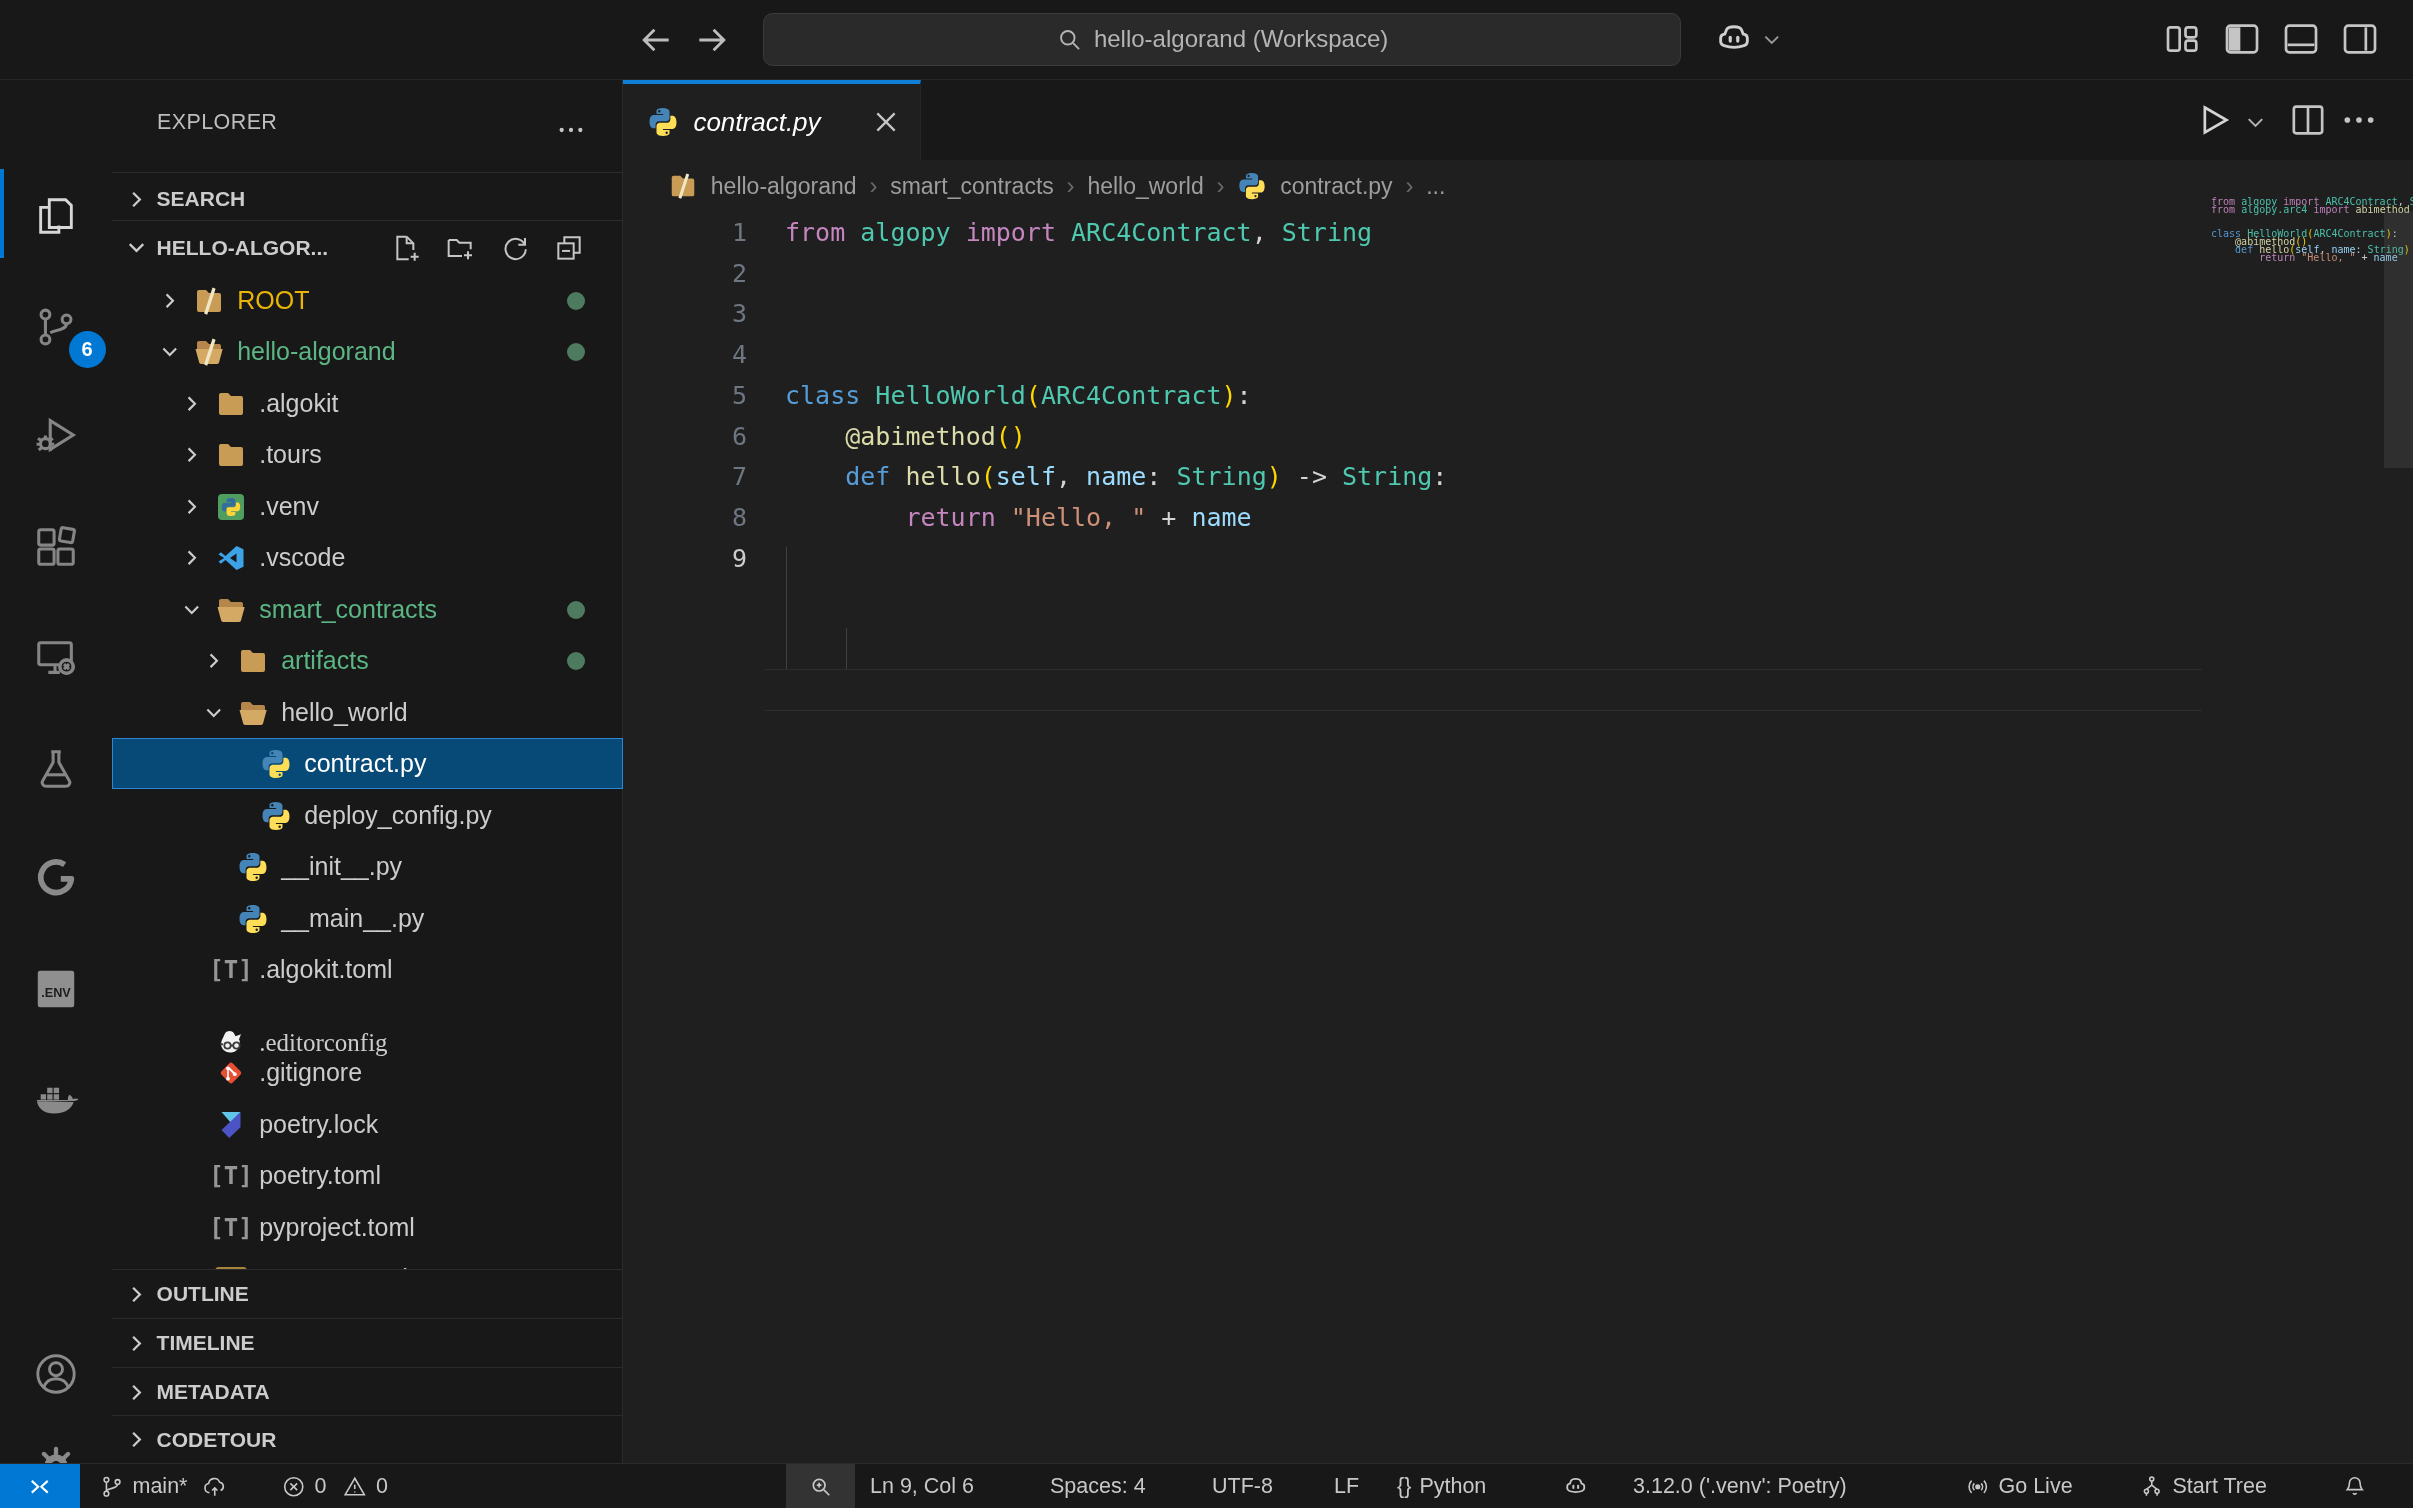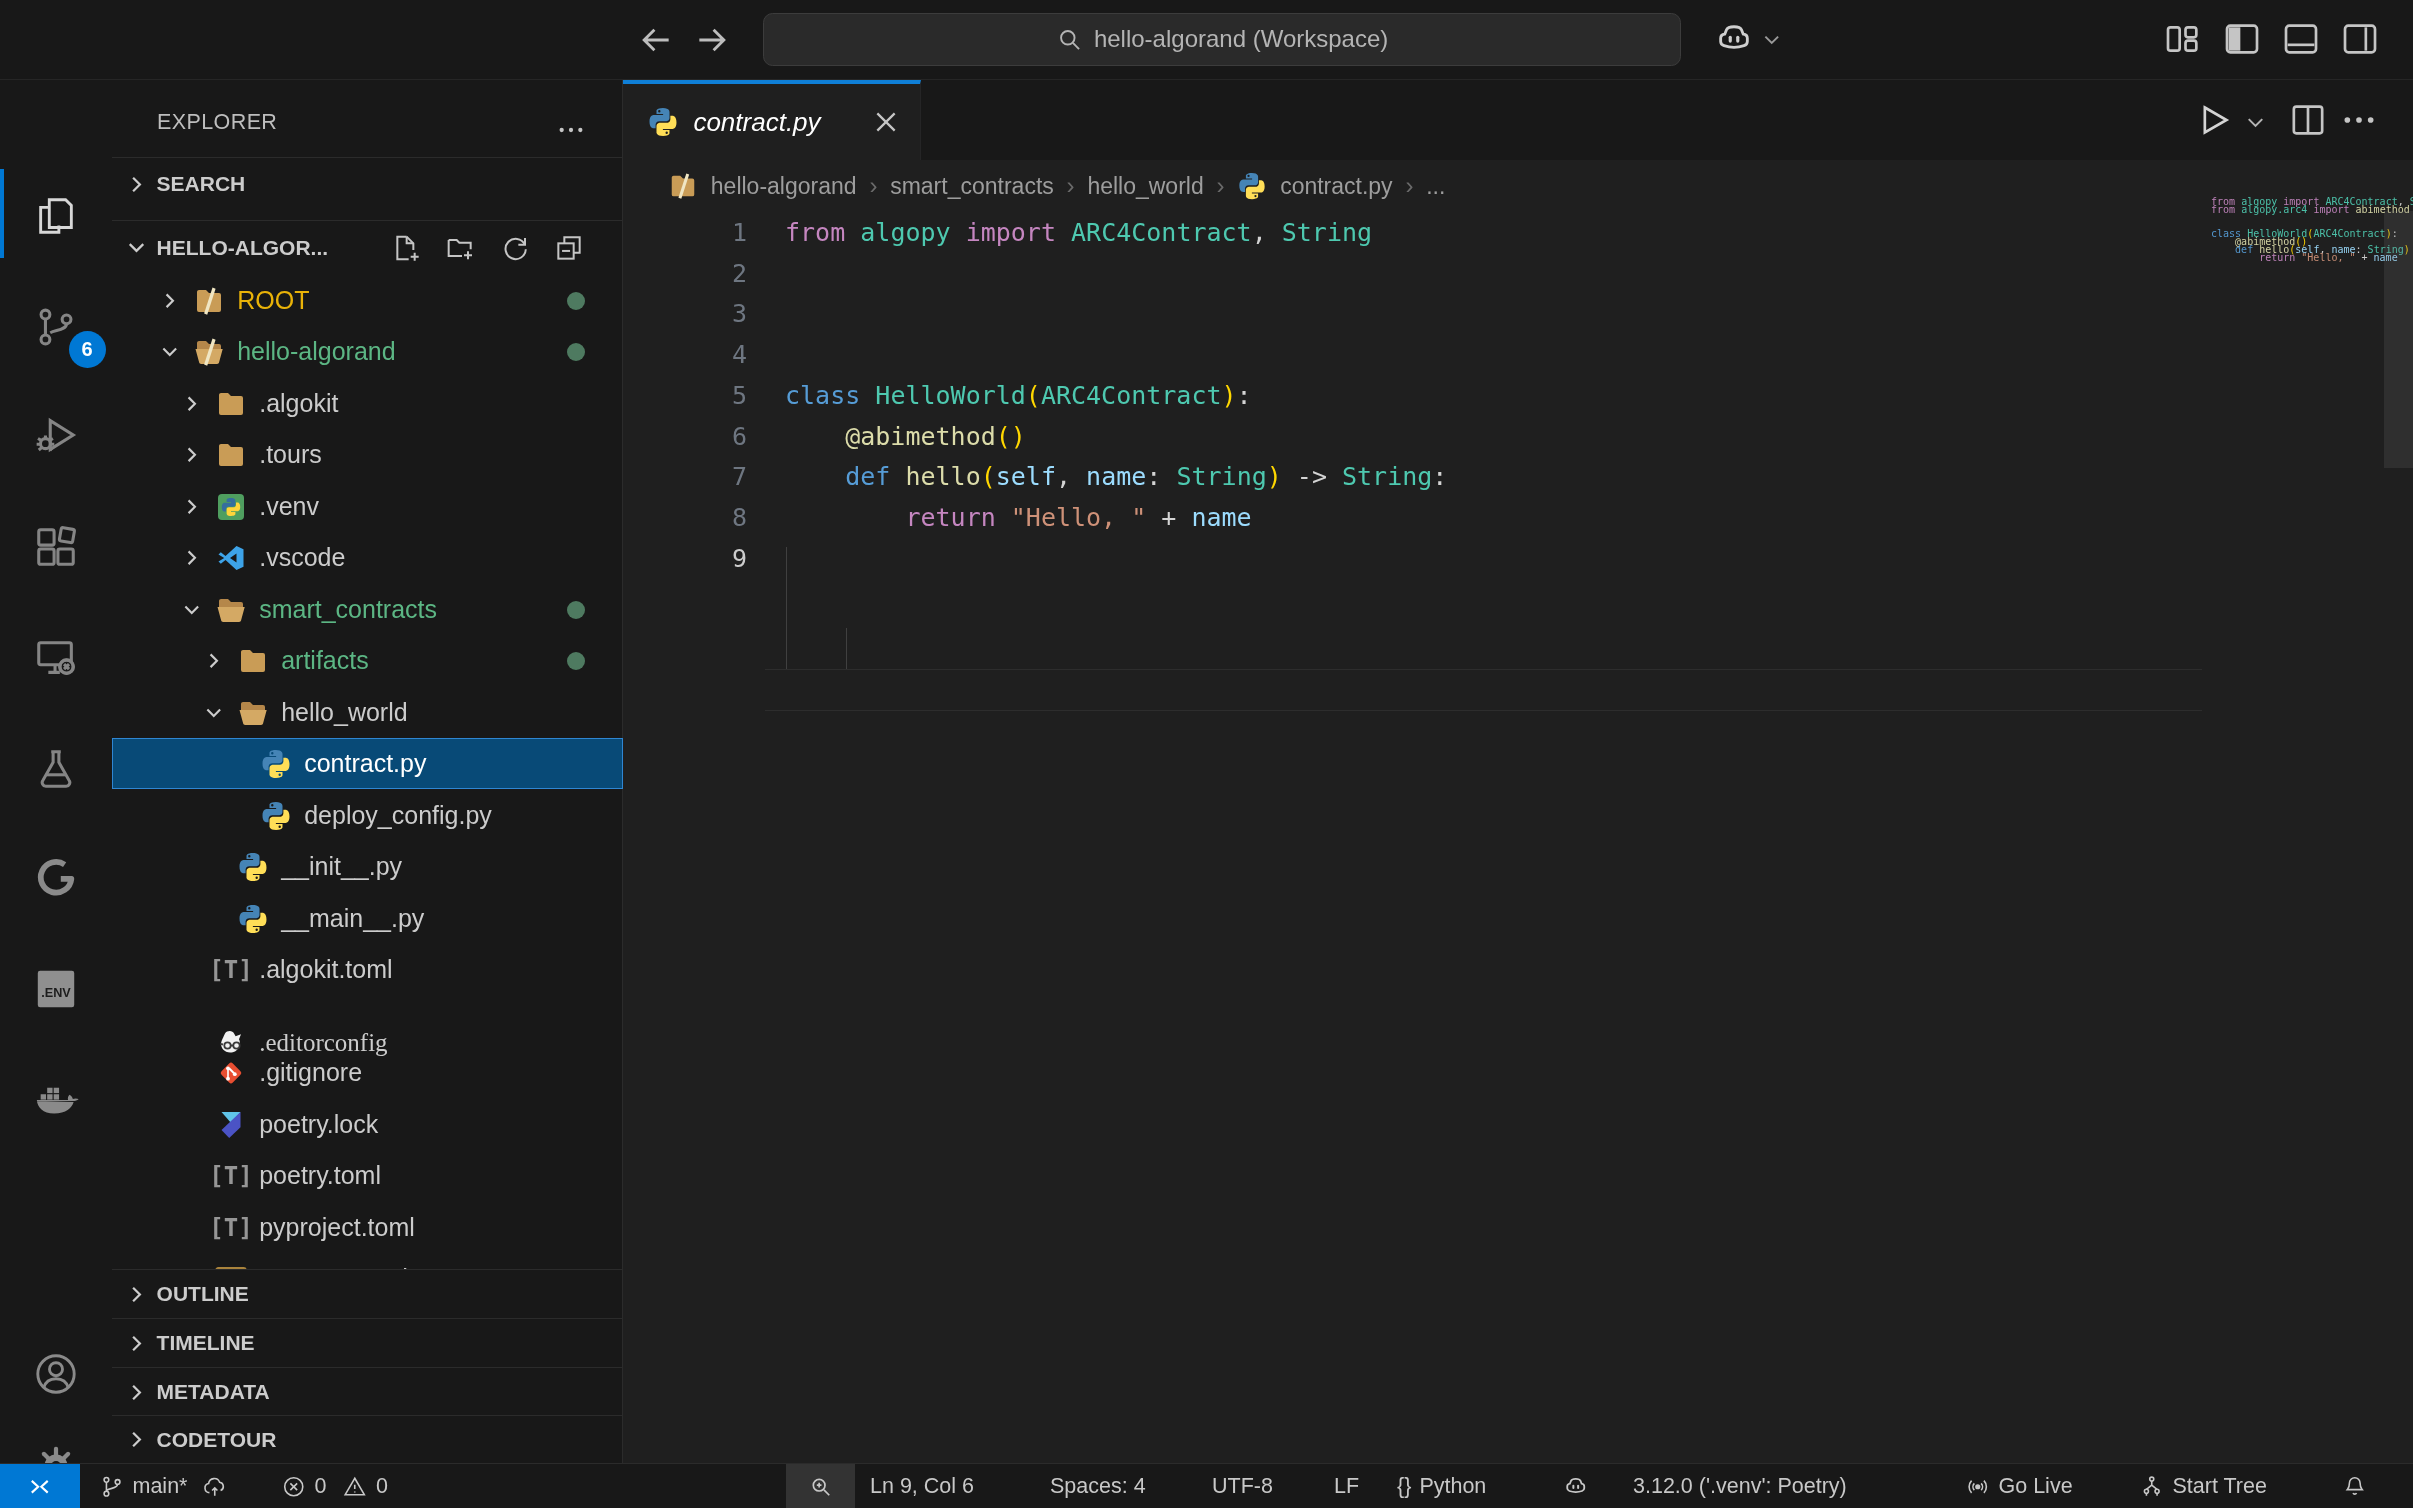--- a/index.html
+++ b/index.html
@@ -237,21 +237,21 @@
 <div id="sidebar">
   <div id="explorer-title">EXPLORER</div>
   <span class="abs" style="right:35px; top:34px; width:32px; height:32px">
     <svg viewBox="0 0 24 24" fill="#c5c5c5">
         <circle cx="5" cy="12" r="1.6"></circle>
         <circle cx="12" cy="12" r="1.6"></circle>
         <circle cx="19" cy="12" r="1.6"></circle>
       </svg>
   </span>
 
-  <div class="sec-head" style="top:77px; height:53px">
+  <div class="sec-head" style="top:92px; height:53px">
     <span class="chev">
         <svg viewBox="0 0 24 24" fill="none" stroke="#cccccc" stroke-width="2">
           <path d="M9 6l6 6-6 6"></path>
         </svg>
       </span>
     <span>SEARCH</span>
   </div>
 
   <div class="sec-head" style="top:140px; height:54px">
     <span class="chev">

